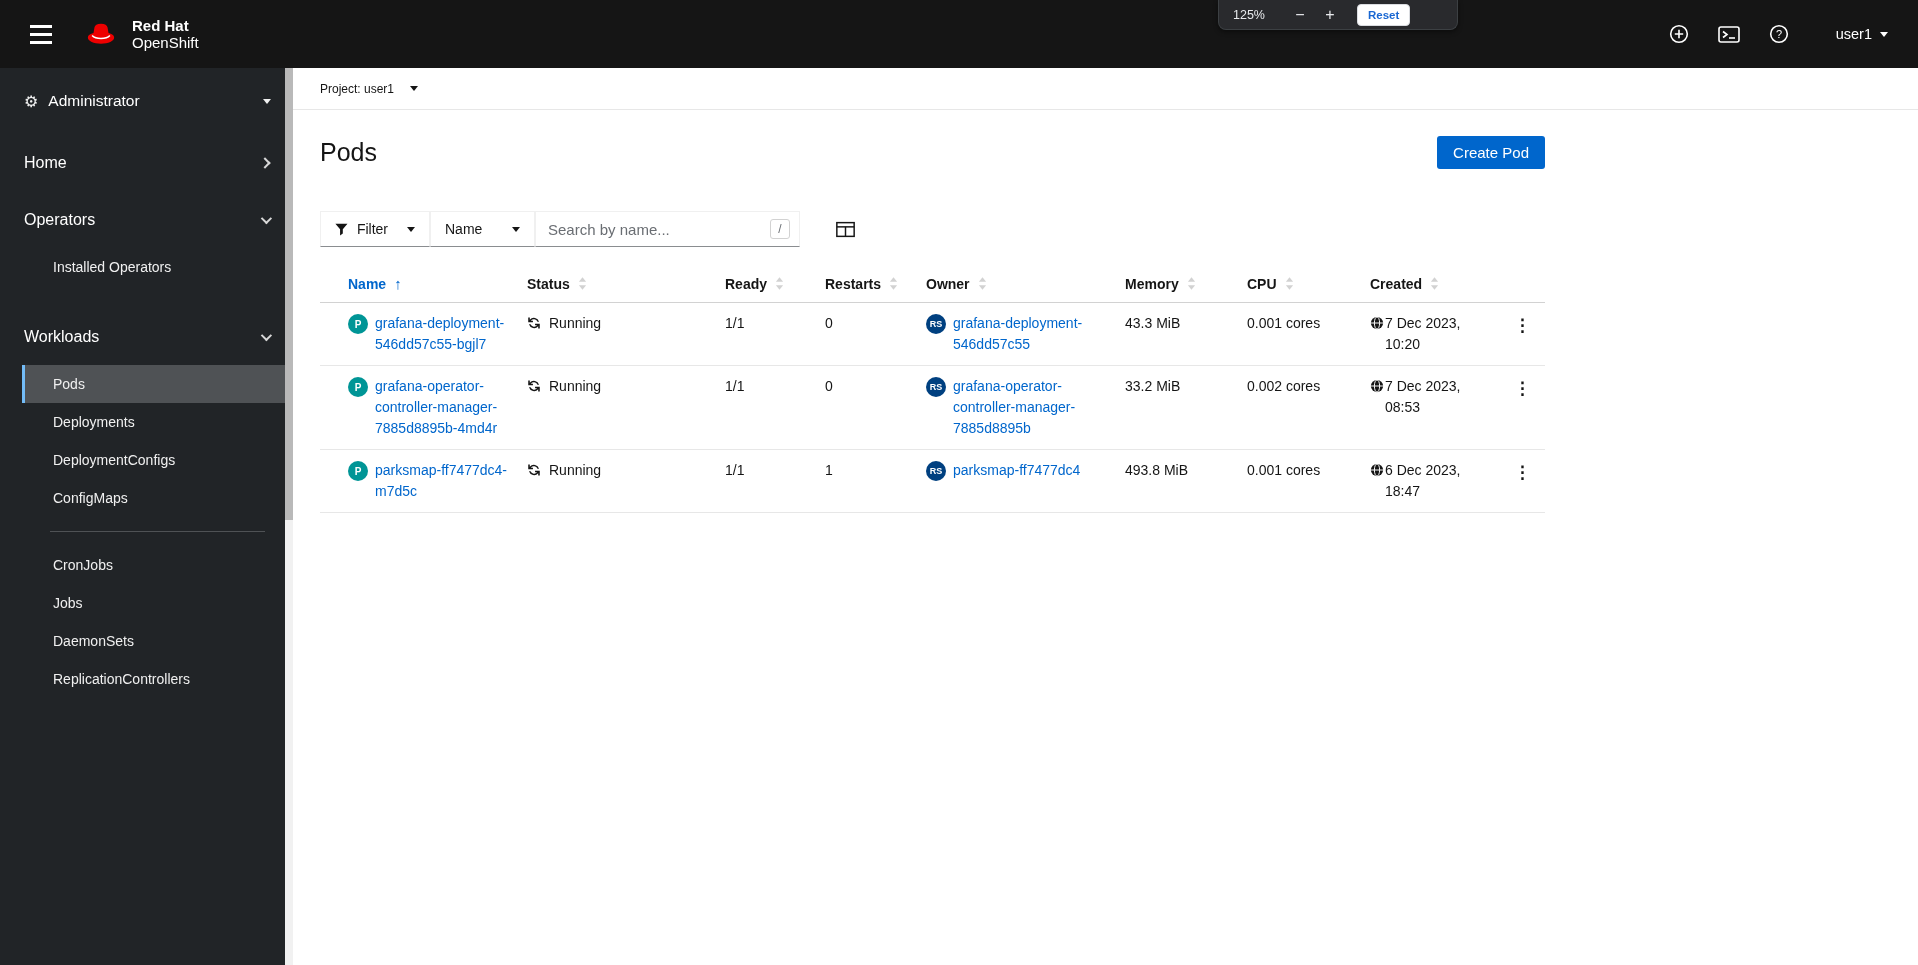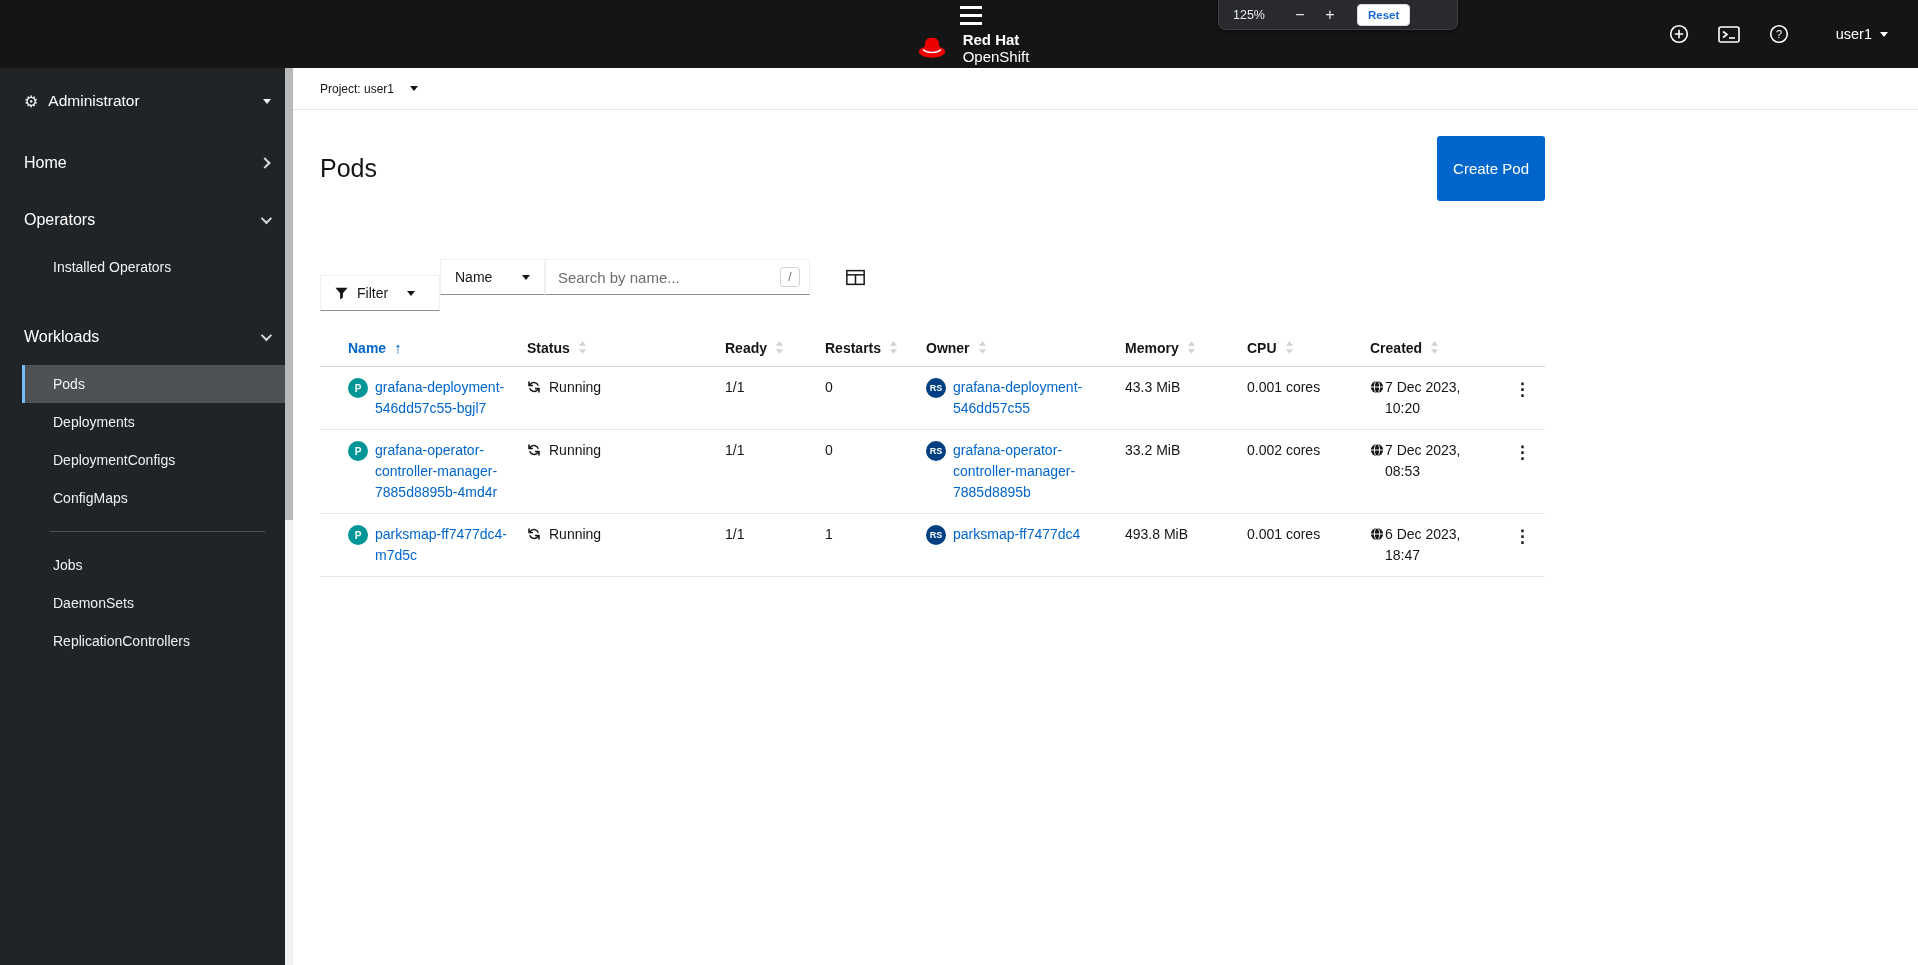--- a/index.html
+++ b/index.html
@@ -1,21 +1,21 @@
 <!DOCTYPE html>
 <html><head>
 <meta charset="utf-8">
 <style>
   * { margin:0; padding:0; box-sizing:border-box; }
   html,body { width:1918px; height:965px; overflow:hidden; background:#fff;
               font-family:"Liberation Sans", sans-serif; }
 
   
   .masthead { position:absolute; top:0; left:0; width:1918px; height:68px;
-              background:#151515; display:flex; align-items:center; color:#fff; z-index:20;flex-direction:column; }
+              background:#151515; display:flex; align-items:center; color:#fff; z-index:20; }
   .hamburger { background:none; border:none; cursor:pointer; margin-left:24px;
                display:flex; flex-direction:column; gap:5px; padding:6px; }
   .hamburger span { display:block; width:22px; height:3px; background:#fff; }
   .brand { display:flex; align-items:center; gap:10px; margin-left:22px; cursor:pointer; }
   .brand-text { line-height:17px; font-size:15px; color:#fff; }
   .brand-l1 { font-weight:700; }
   .masthead-right { position:absolute; right:0; top:0; height:68px;
                     display:flex; align-items:center; gap:29px; padding-right:30px; }
   .mh-iconbtn { background:none; border:none; cursor:pointer; display:flex; align-items:center; }
   .user-menu { background:none; border:none; color:#fff; font-size:14.5px; cursor:pointer;
@@ -62,28 +62,28 @@
   .main { position:absolute; top:68px; left:293px; width:1625px; height:897px; background:#fff; }
   .project-bar { height:42px; display:flex; align-items:center; padding-left:27px;
                  border-bottom:1px solid #e7e7e7; }
   .project-select { background:none; border:none; font-size:12px; color:#151515; cursor:pointer;
                     display:flex; align-items:center; gap:16px; }
   .content { padding:0 0 0 27px; }
   .page-header { width:1225px; display:flex; align-items:center; justify-content:space-between;
                  margin-top:26px; }
   h1.page-title { font-size:25px; font-weight:500; color:#151515; }
   .btn-primary { background:#0066cc; color:#fff; border:none; border-radius:3px;
-                 font-size:15px; padding:24px 16px; cursor:pointer; }
+                 font-size:15px; padding:8px 16px; cursor:pointer; }
 
   
   .toolbar { display:flex; align-items:center; margin-top:42px; }
   .select-box { height:36px; background:#fff; border:1px solid #f0f0f0; border-bottom:1px solid #8a8d90;
                 display:flex; align-items:center; gap:9px; padding:0 14px; font-size:14px;
                 color:#151515; cursor:pointer; }
-  .select-box.filter { width:120px;margin-top:32px; }
+  .select-box.filter { width:110px; }
   .select-box.namef  { width:105px; justify-content:space-between; }
   .search-box { height:36px; width:265px; background:#fff; border:1px solid #f0f0f0;
                 border-bottom:1px solid #8a8d90; display:flex; align-items:center; }
   .search-box input { flex:1; border:none; outline:none; font-size:15px; padding:0 8px 0 12px;
                       font-family:"Liberation Sans", sans-serif; color:#151515; min-width:0; }
   .search-box input::placeholder { color:#6a6e73; }
   .kbd { width:20px; height:20px; border:1px solid #d2d2d2; border-radius:3px; color:#6a6e73;
          font-size:12px; display:flex; align-items:center; justify-content:center; margin-right:9px; }
   .columns-btn { background:none; border:none; cursor:pointer; margin-left:36px; display:flex; }
 
@@ -191,20 +191,21 @@
 
   <div class="nav-top">
     <span>Workloads</span>
     <span class="chev down"></span>
   </div>
   <div class="sub-item active">Pods</div>
   <div class="sub-item">Deployments</div>
   <div class="sub-item">DeploymentConfigs</div>
   <div class="sub-item">ConfigMaps</div>
   <div class="nav-divider"></div>
+  <div class="sub-item">CronJobs</div>
   <div class="sub-item">Jobs</div>
   <div class="sub-item">DaemonSets</div>
   <div class="sub-item">ReplicationControllers</div>
 
   <div class="sidebar-scroll">
     <div class="thumb"></div>
   </div>
 </nav>
 
 <main class="main">

